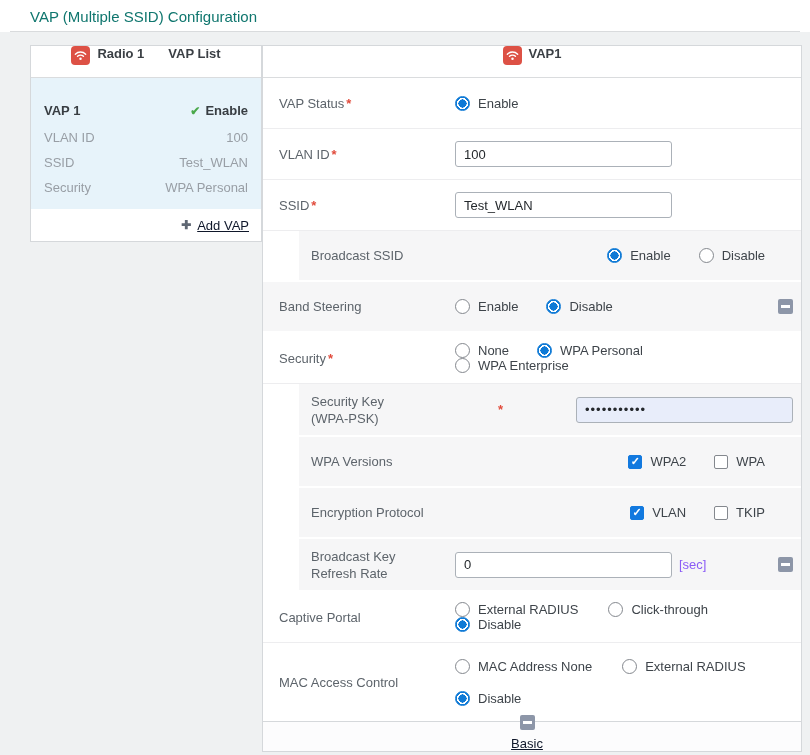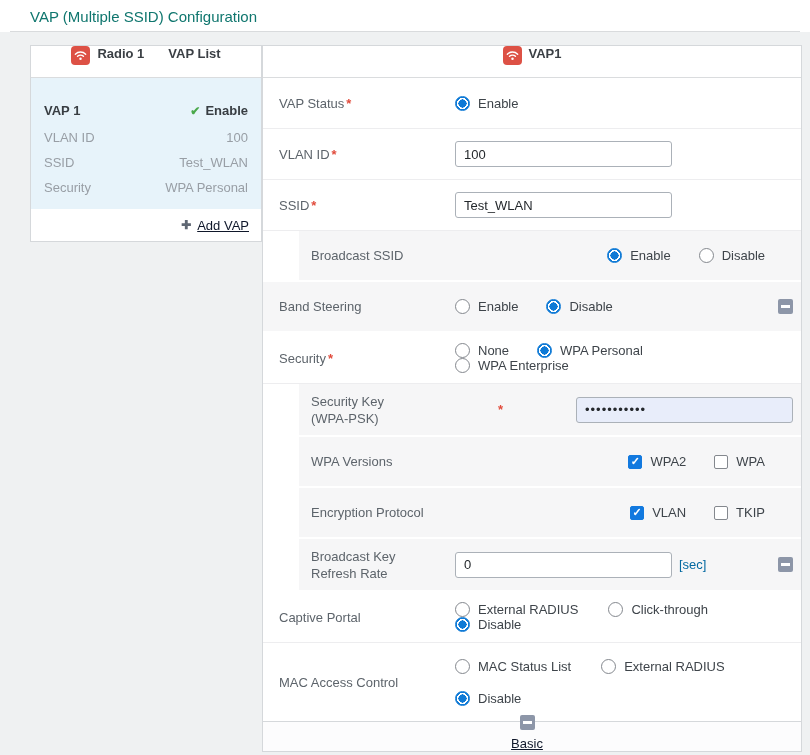--- a/index.html
+++ b/index.html
@@ -50,21 +50,21 @@
   .radio.checked {
     border:1px solid #0f7ad6;
     background: radial-gradient(circle, #0f7ad6 0 4px, #fff 4.2px 5.4px, #0f7ad6 5.6px);
   }
   .checkbox { width:14px; height:14px; border:1px solid #84888e; border-radius:2px; background:#fff; flex:none; display:flex; align-items:center; justify-content:center; }
   .checkbox.checked { background:#1279df; border-color:#1279df; }
   .checkbox.checked::after { content:"\2713"; color:#fff; font-size:11px; font-weight:bold; line-height:1; }
 
   .text-input { width:217px; height:26px; border:1px solid #abb1b8; border-radius:3px; padding:0 8px; font:13px "Liberation Sans", sans-serif; color:#24282c; background:#fff; outline:none; }
   .key-input { background:#e8edfa; letter-spacing:1px; }
-  .unit { margin-left:7px; color:#0369a1; }
+  .unit { margin-left:7px; color:#8b5cf6; }
 
   .minus-btn { width:15px; height:15px; background:#8d96a8; border-radius:2px; position:relative; margin-left:auto; flex:none; cursor:pointer; }
   .minus-btn::after { content:""; position:absolute; left:3px; right:3px; top:6px; height:3px; background:#fff; }
 
   .panel-footer { height:30px; background:#fcfcfd; border-top:1px solid #d5d8db; display:flex; align-items:center; justify-content:flex-end; gap:6px; padding-right:10px;flex-direction:column; }
   .panel-footer .minus-btn { margin-left:0; }
 </style>
 </head>
 <body>
 
@@ -265,21 +265,21 @@
         </label>
       </div>
     </div>
 
     <div class="row mac">
       <div class="row-label">MAC Access Control</div>
       <div class="controls col">
         <div class="ctrl-line">
           <label class="opt wide">
             <span class="radio"></span>
-            <span>MAC Status List</span>
+            <span>MAC Address None</span>
           </label>
           <label class="opt">
             <span class="radio"></span>
             <span>External RADIUS</span>
           </label>
         </div>
         <div class="ctrl-line">
           <label class="opt">
             <span class="radio checked"></span>
             <span>Disable</span>

